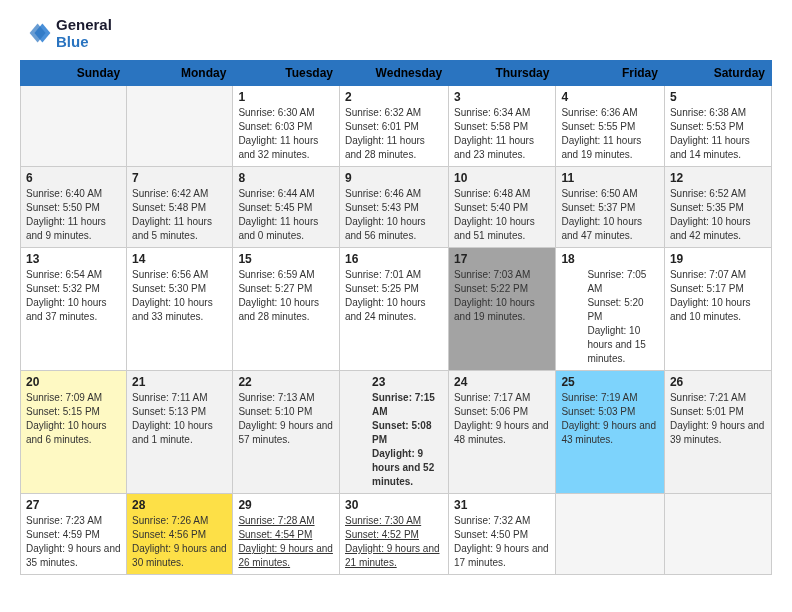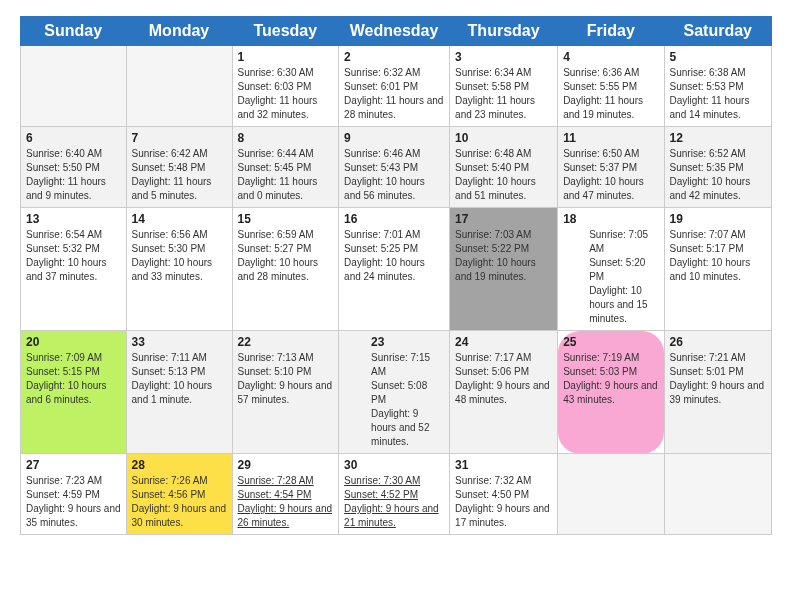--- a/index.html
+++ b/index.html
@@ -44,24 +44,24 @@
       font-size: 16px;
       color: #444;
     }
     .calendar {
       width: 100%;
       border-collapse: collapse;
       font-size: 10.5px;
     }
     .calendar th {
       background: #2a74c0;
-      color: #ffffff;
-      text-align: center;
+      color: #000000;
+      text-align: right;
       padding: 5px 6px;
-      font-size: 16px;
+      font-size: 12px;
       font-weight: bold;
       border: 1px solid #2a74c0;
     }
     .calendar td {
       border: 1px solid #ccc;
       vertical-align: top;
       padding: 4px 5px;
       width: 113px;
       min-height: 80px;
       background: #fff;
@@ -84,20 +84,36 @@
     .day-info {
       color: #333;
       font-size: 10px;
       line-height: 1.4;
     }
   </style>
 </head>
 <body>
 
 <div class="page">
+  <div class="header">
+    <div class="logo">
+      <svg class="logo-icon" viewBox="0 0 40 40">
+        <polygon points="28,8 38,20 28,32 18,20" fill="#4a90d9"></polygon>
+        <polygon points="22,8 32,20 22,32 12,20" fill="#2a74c0" opacity="0.7"></polygon>
+      </svg>
+      <div>
+        <div style="font-size:15px;font-weight:bold;color:#1a1a2e;">General</div>
+        <div style="font-size:15px;font-weight:bold;color:#2a74c0;">Blue</div>
+      </div>
+    </div>
+    <div class="title-block">
+      <div class="month-title"></div>
+      <div class="location-title"></div>
+    </div>
+  </div>
 
   <table class="calendar">
     <thead>
       <tr>
       <th>Sunday</th>
           <th>Monday</th>
           <th>Tuesday</th>
           <th>Wednesday</th>
           <th>Thursday</th>
           <th>Friday</th>
@@ -221,51 +237,51 @@
 Daylight: 10 hours and 15 minutes.</div>
           </td>
           <td style="background: rgb(255, 255, 255);">
             <div class="day-num">19</div>
             <div class="day-info" style="white-space: pre-line;">Sunrise: 7:07 AM
 Sunset: 5:17 PM
 Daylight: 10 hours and 10 minutes.</div>
           </td>
         </tr>
         <tr>
-          <td style="background: #bef264; margin-top: 40px;">
+          <td style="background: #fef9c3; margin-top: 40px;">
             <div class="day-num">20</div>
             <div class="day-info" style="white-space: pre-line;">Sunrise: 7:09 AM
 Sunset: 5:15 PM
 Daylight: 10 hours and 6 minutes.</div>
           </td>
           <td style="background: rgb(242, 242, 242);">
-            <div class="day-num">33</div>
+            <div class="day-num">21</div>
             <div class="day-info" style="white-space: pre-line;">Sunrise: 7:11 AM
 Sunset: 5:13 PM
 Daylight: 10 hours and 1 minute.</div>
           </td>
           <td style="background: rgb(242, 242, 242);">
             <div class="day-num">22</div>
             <div class="day-info" style="white-space: pre-line;">Sunrise: 7:13 AM
 Sunset: 5:10 PM
 Daylight: 9 hours and 57 minutes.</div>
           </td>
           <td style="background: rgb(242, 242, 242); padding-left: 32px;">
             <div class="day-num">23</div>
-            <div class="day-info" style="white-space: pre-line;">Sunrise: 7:15 AM
+            <div class="day-info" style="white-space: pre-line; font-weight: bold;">Sunrise: 7:15 AM
 Sunset: 5:08 PM
 Daylight: 9 hours and 52 minutes.</div>
           </td>
           <td style="background: rgb(242, 242, 242);">
             <div class="day-num">24</div>
             <div class="day-info" style="white-space: pre-line;">Sunrise: 7:17 AM
 Sunset: 5:06 PM
 Daylight: 9 hours and 48 minutes.</div>
           </td>
-          <td style="background: #f9a8d4; border-radius: 22px;">
+          <td style="background: #7dd3fc;">
             <div class="day-num">25</div>
             <div class="day-info" style="white-space: pre-line;">Sunrise: 7:19 AM
 Sunset: 5:03 PM
 Daylight: 9 hours and 43 minutes.</div>
           </td>
           <td style="background: rgb(242, 242, 242);">
             <div class="day-num">26</div>
             <div class="day-info" style="white-space: pre-line;">Sunrise: 7:21 AM
 Sunset: 5:01 PM
 Daylight: 9 hours and 39 minutes.</div>

